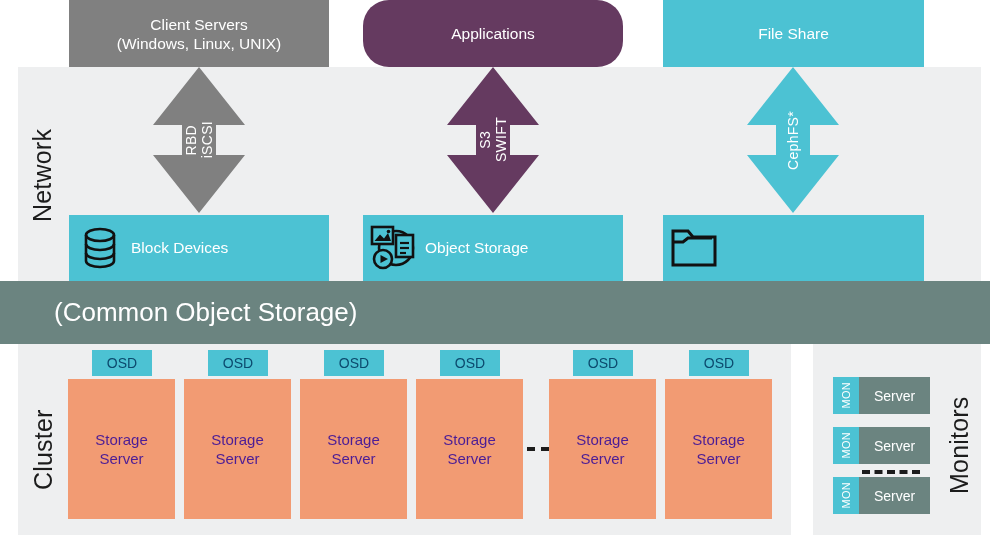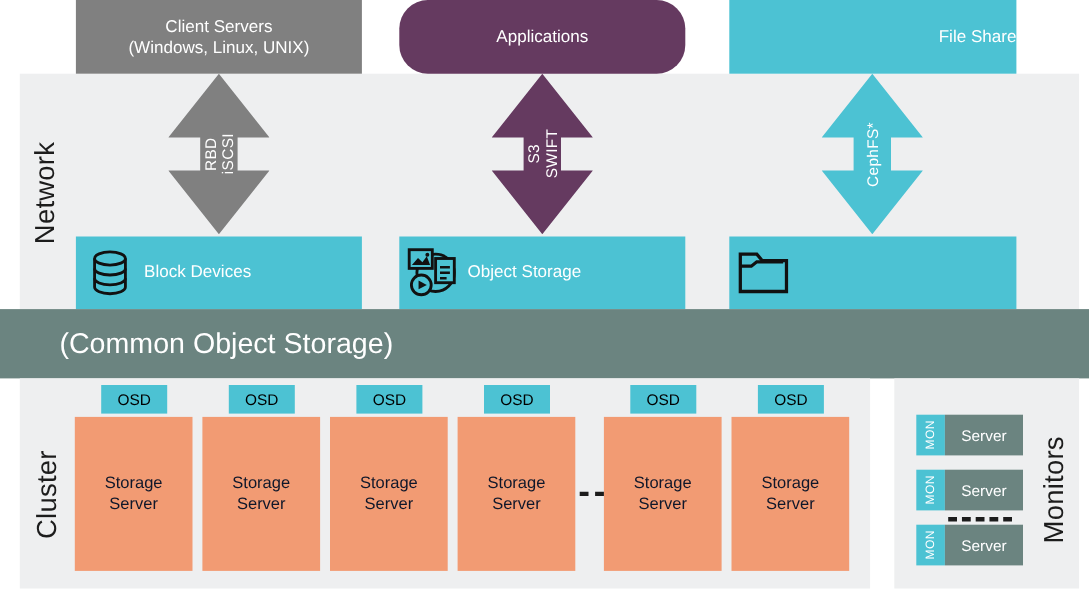--- a/index.html
+++ b/index.html
@@ -7,21 +7,21 @@
        font-family:"Liberation Sans","DejaVu Sans",sans-serif;
        -webkit-font-smoothing:antialiased;}
   .abs{position:absolute;box-sizing:border-box;}
   .panel{background:#eeeff0;}
   .ctr{display:flex;align-items:center;justify-content:center;text-align:center;}
 
   
   .topbox{color:#ffffff;font-size:15.5px;line-height:19px;}
   .topbox.grey{background:#808080;}
   .topbox.purple{background:#653a60;border-radius:26px;}
-  .topbox.cyan{background:#4cc2d3;justify-content:flex-end;}
+  .topbox.cyan{background:#4cc2d3;}
 
   
   .ifbox{background:#4cc2d3;color:#ffffff;font-size:15.5px;
          display:flex;align-items:center;}
   .ifbox .ico{width:62px;display:flex;align-items:center;justify-content:center;flex:0 0 62px;}
   .ifbox .lbl{flex:1;text-align:left;}
 
   
   .vlabel{color:#1c1c1c;font-size:25px;font-weight:400;
           writing-mode:vertical-rl;transform:rotate(180deg);
@@ -35,22 +35,22 @@
               pointer-events:none;}
   .arrowlabel span{writing-mode:vertical-rl;transform:rotate(180deg);
                    color:#ffffff;font-size:14px;letter-spacing:.3px;line-height:15px;}
 
   
   #rados-band{background:#6b8480;color:#ffffff;display:flex;align-items:center;}
   #rados-band .rd-name{font-size:25px;font-weight:bold;letter-spacing:.3px;}
   #rados-band .rd-sub{font-size:26px;font-weight:400;}
 
   
-  .osd{background:#4cc2d3;color:#000000;font-size:14px;}
-  .srv{background:#f29b73;color:#0f172a;font-size:15px;line-height:19px;}
+  .osd{background:#4cc2d3;color:#0c4a6e;font-size:14px;}
+  .srv{background:#f29b73;color:#4c1d95;font-size:15px;line-height:19px;}
   .dashline{border-top:4px dashed #1c1c1c;}
 
   
   .mon{display:flex;height:37px;}
   .mon .mon-tag{background:#4cc2d3;width:26px;display:flex;align-items:center;justify-content:center;}
   .mon .mon-tag span{writing-mode:vertical-rl;transform:rotate(180deg);
                      color:#ffffff;font-size:11px;letter-spacing:.3px;}
   .mon .mon-body{flex:1;background:#6b8480;color:#ffffff;font-size:14px;
                  display:flex;align-items:center;justify-content:center;}
 </style>

